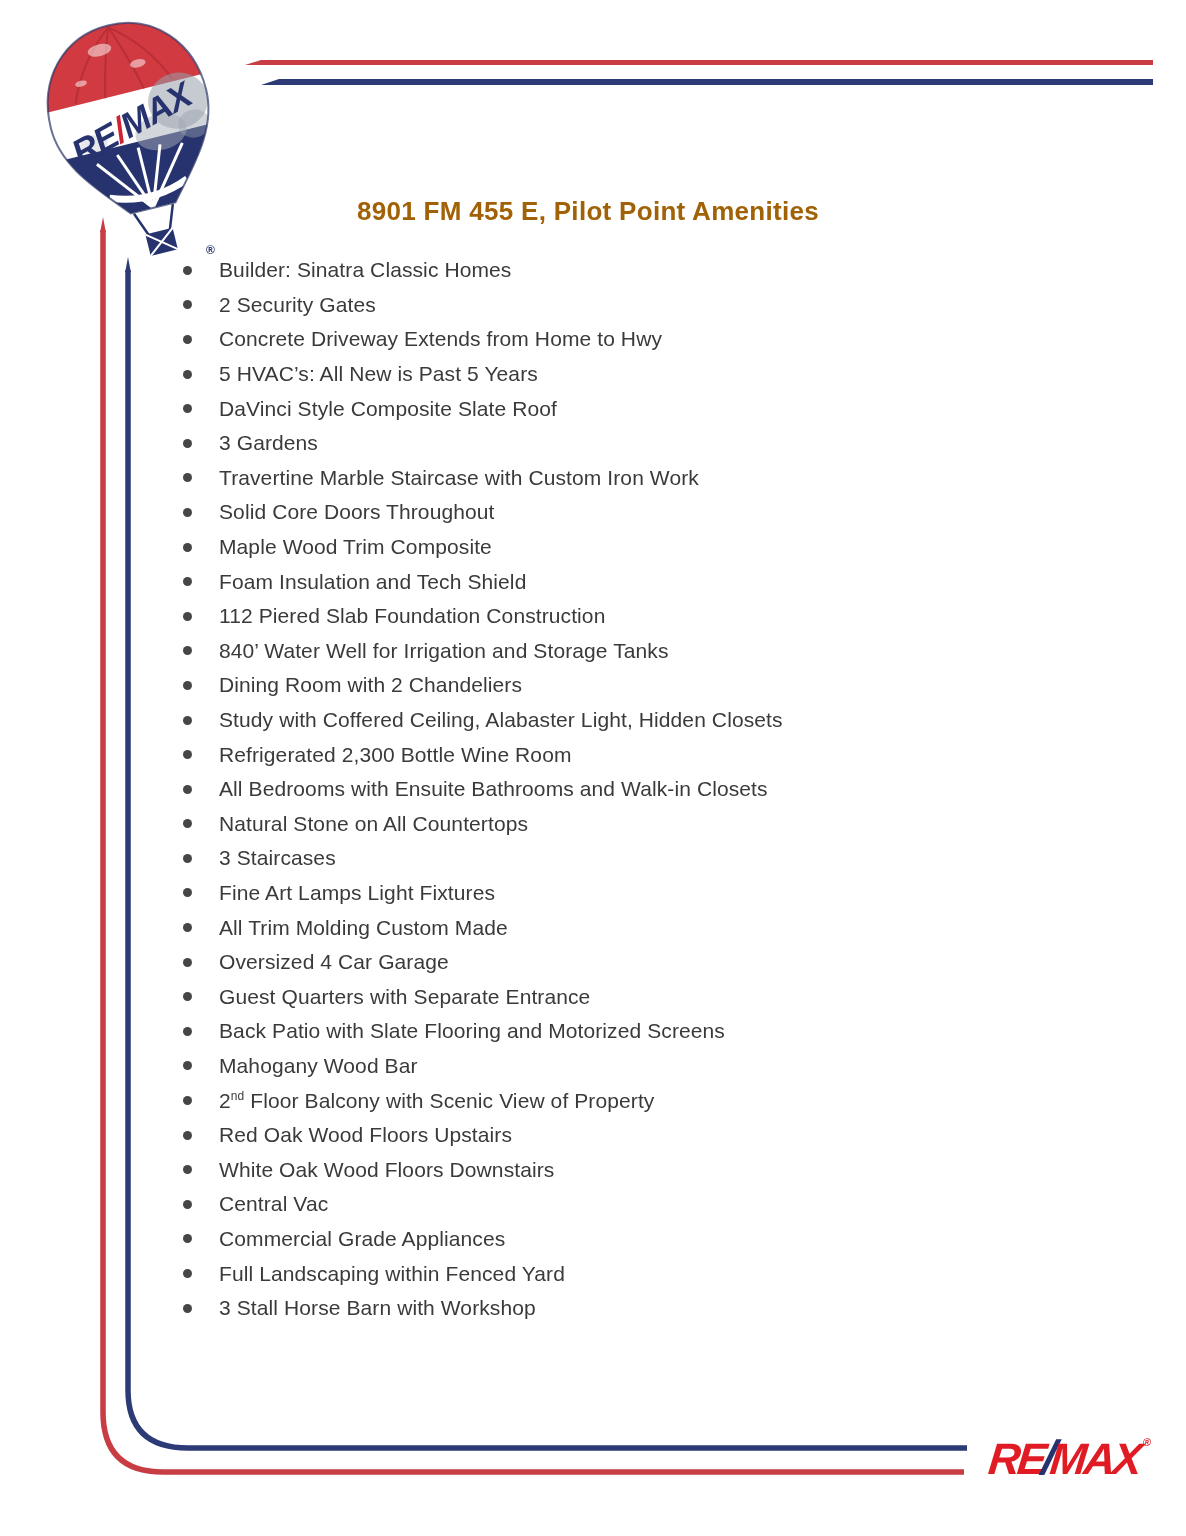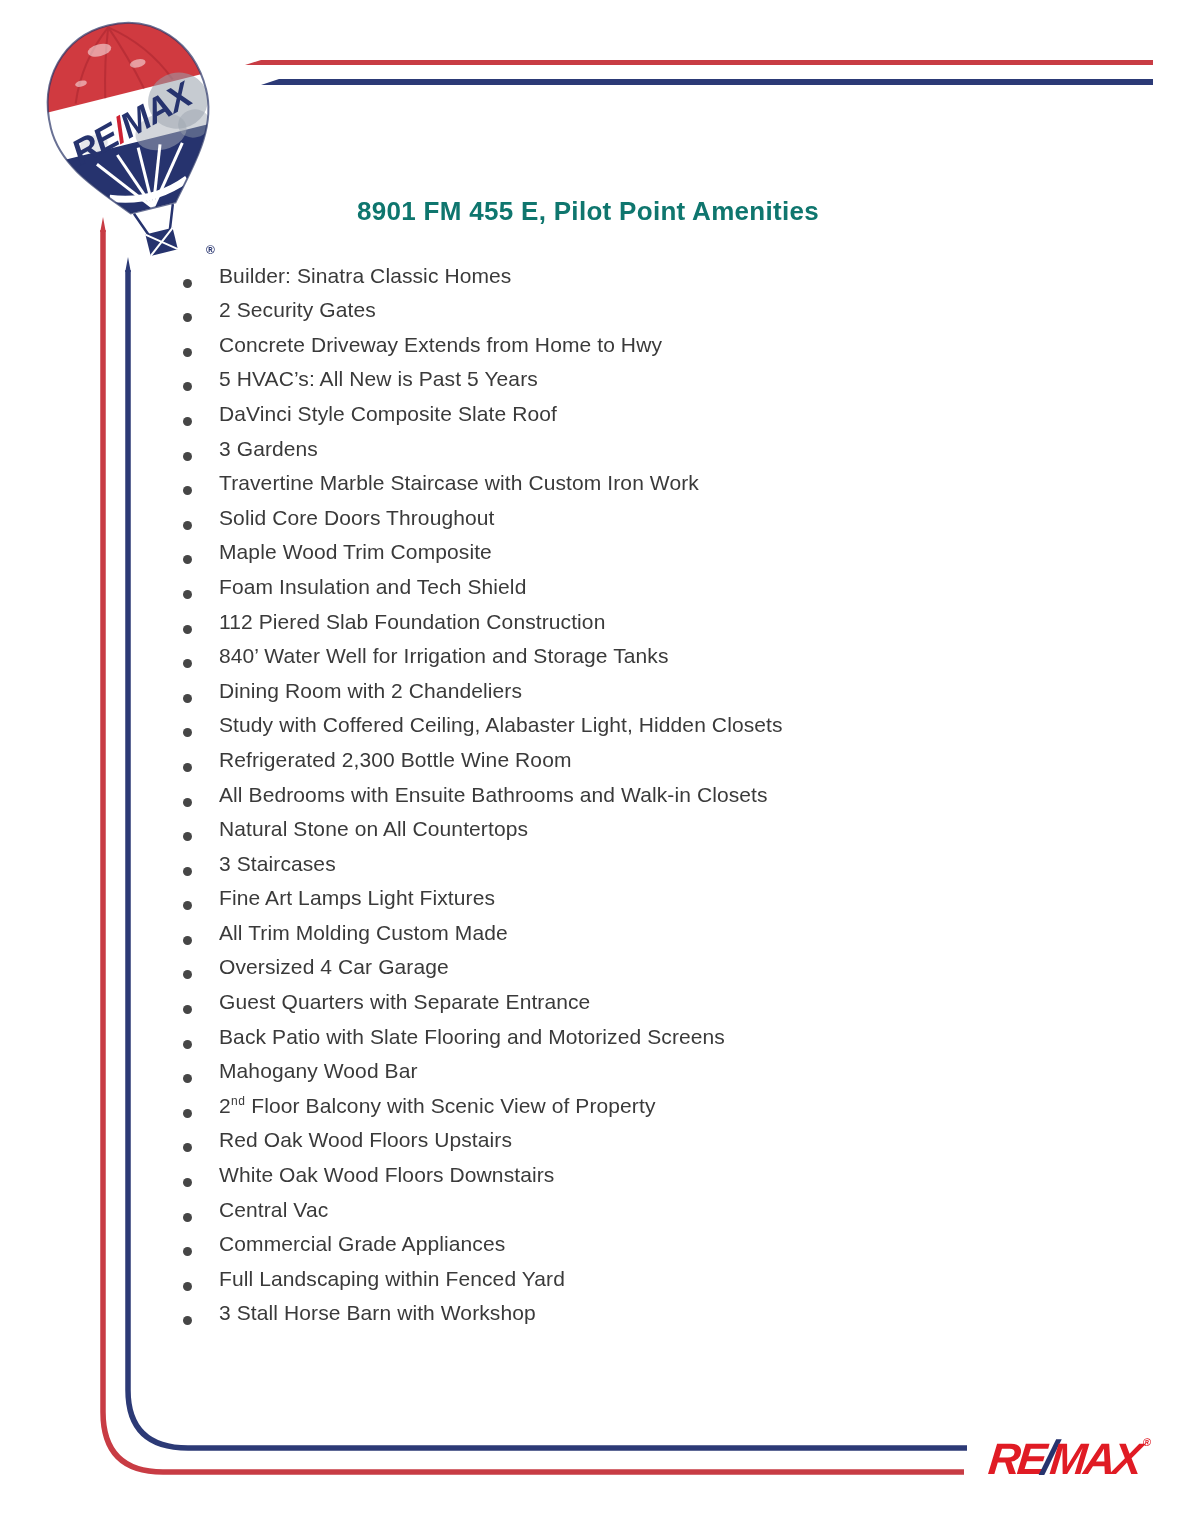--- a/index.html
+++ b/index.html
@@ -32,36 +32,36 @@
   
   #balloon-svg { position:absolute; left:36px; top:14px; width:202px; height:252px; }
   .balloon-reg {
     position:absolute; left:206px; top:243px;
     font-size:12px; color:#26336e; font-weight:bold;
   }
 
   
   .title {
     position:absolute; left:357px; top:196px;
-    font-size:26px; color:#0f766e; letter-spacing:0.3px;
+    font-size:26px; color:#a16207; letter-spacing:0.3px;
     white-space:nowrap;
   }
 
   
   .amenities {
     position:absolute; left:183px; top:253px;
     list-style:none;
   }
-  .amenities li { display:flex; align-items:flex-end; height:34.6px; }
+  .amenities li { display:flex; align-items:center; height:34.6px; }
   .bullet {
     width:9px; height:9px; border-radius:50%;
     background:#464646; margin-right:27px; flex:none;
   }
   .item-text { font-size:21px; color:#3a3a3a; white-space:nowrap; letter-spacing:0.1px; }
-  .item-text sup { font-size:12px; line-height:0;font-family:Liberation Mono, monospace; }
+  .item-text sup { font-size:12px; line-height:0; }
 
   
   .wordmark {
     position:absolute; left:989px; top:1434px;
     font-style:italic; font-weight:bold; font-size:44px;
     letter-spacing:-3px; line-height:1;
     transform:skewX(-6deg);
     color:var(--logo-red,#e01b24);
     white-space:nowrap;
   }

